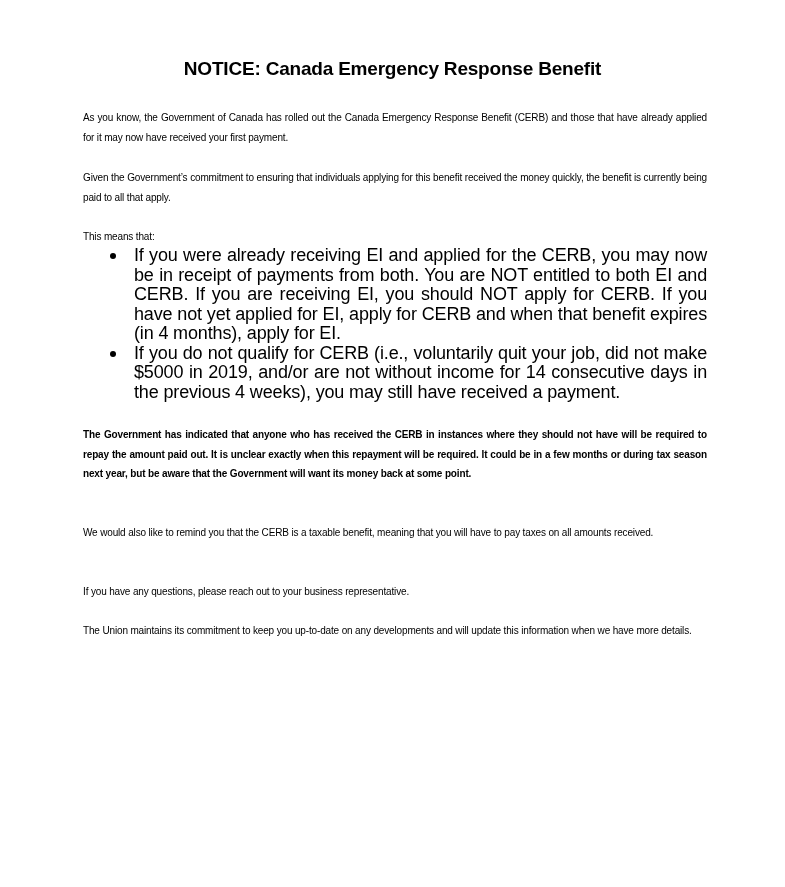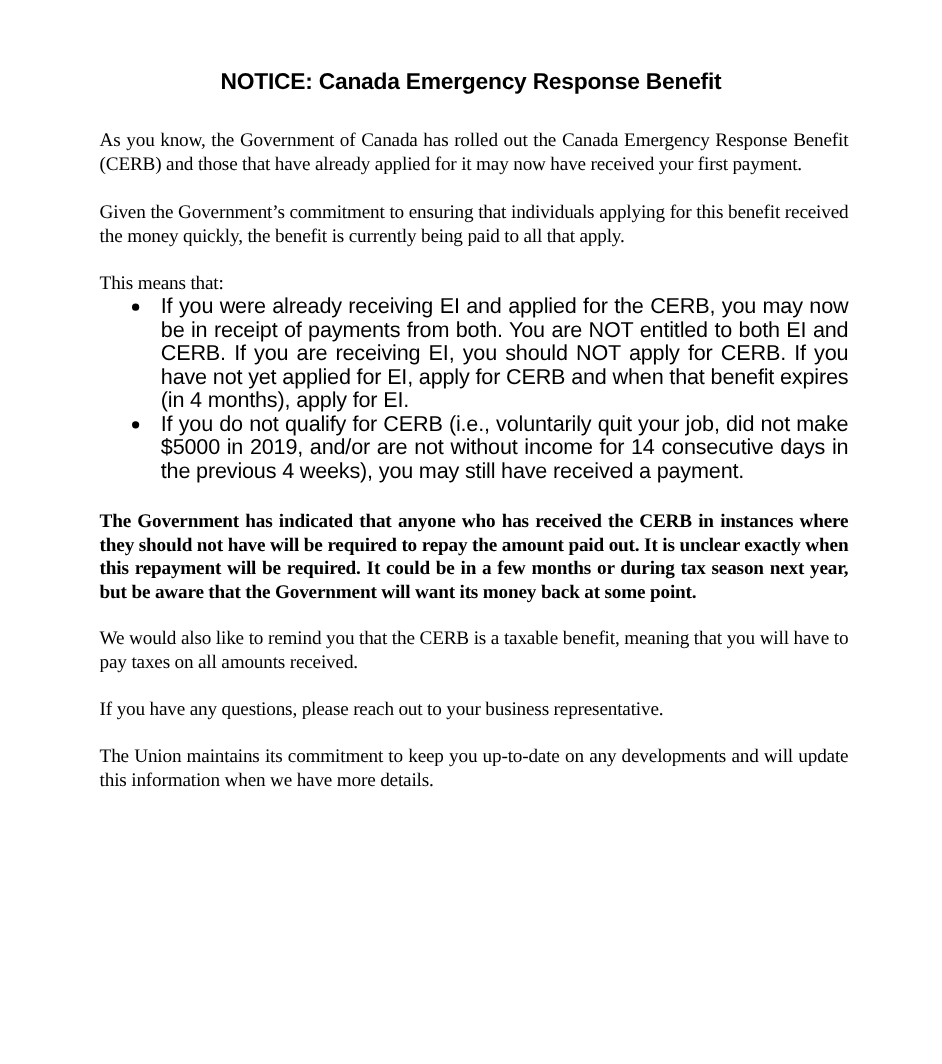--- a/index.html
+++ b/index.html
@@ -1,22 +1,22 @@
 <!DOCTYPE html>
 <html><head>
 <meta charset="utf-8">
 <style>
   html, body { margin: 0; padding: 0; background: #ffffff; }
   body { width: 785px; height: 887px; overflow: hidden; position: relative;
          font-family: "Liberation Sans", sans-serif; color: #000; }
   .page { position: absolute; left: 0; top: 0; width: 785px; height: 887px; background: #fff; border-radius: 18px; }
   .title { position: absolute; left: 0; width: 785px; top: 58px; text-align: center;
            font-weight: bold; font-size: 19px; letter-spacing: -0.2px; }
-  .para { position: absolute; left: 83px; width: 624px; font-size: 16px; line-height: 19.5px;
-          text-align: justify; margin: 0; letter-spacing: -0.15px; font-family: Liberation Serif, serif; }
+  .para { position: absolute; left: 83px; width: 624px; font-size: 10px; line-height: 19.5px;
+          text-align: justify; margin: 0; letter-spacing: -0.15px; }
   .bold { font-weight: bold; }
   ul.bullets { position: absolute; left: 83px; top: 246px; width: 624px; margin: 0; padding: 0;
                list-style: none; font-size: 18px; line-height: 19.5px; letter-spacing: -0.15px; }
   ul.bullets li { position: relative; padding-left: 51px; text-align: justify; }
   ul.bullets li .dot { position: absolute; left: 27px; top: 7px; width: 6px; height: 6px;
                        border-radius: 50%; background: #000; }
 </style>
 </head>
 <body>
 

